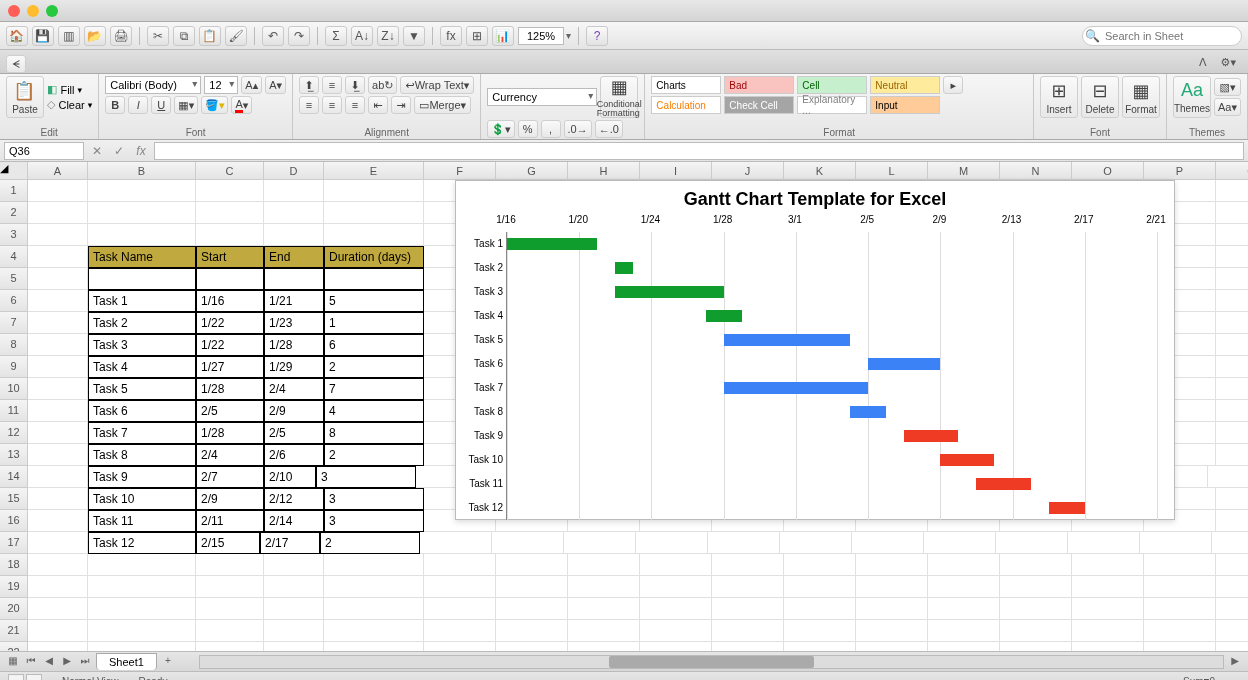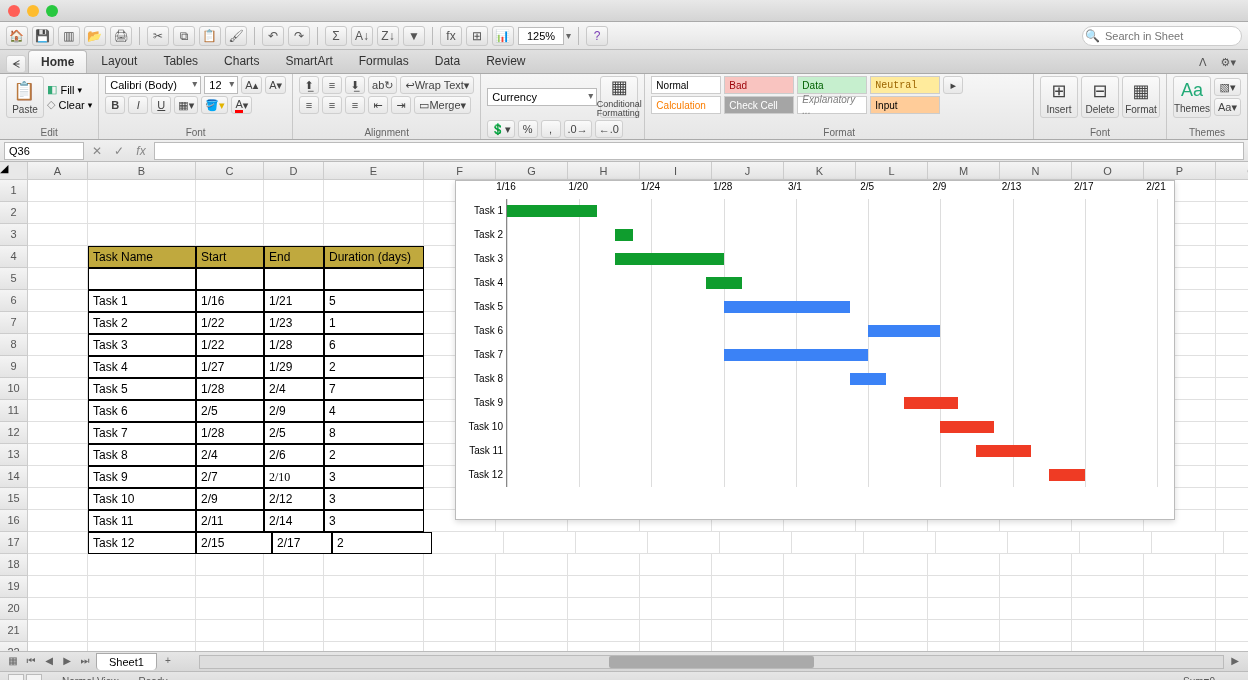--- a/index.html
+++ b/index.html
@@ -37,23 +37,23 @@
 .group .row { display: flex; gap: 3px; align-items: center; }
 .group .label { text-align: center; font-size: 10px; color: #666; padding-top: 1px; }
 .rbtn { min-width: 20px; height: 18px; padding: 0 3px; background: linear-gradient(#fafafa,#e8e8e8); border: 1px solid #cfcfcf; border-radius: 3px; display: flex; align-items: center; justify-content: center; font-size: 11px; color: #444; }
 .rbtn.big { width: 38px; height: 42px; flex-direction: column; font-size: 10px; gap: 2px; }
 .rbtn.big .ico { font-size: 18px; }
 .sel { height: 18px; border: 1px solid #bbb; background: #fff; font-size: 11px; padding: 0 16px 0 4px; appearance: none; position: relative; }
 .selwrap { position: relative; display: inline-block; }
 .selwrap::after { content: "▾"; position: absolute; right: 4px; top: 2px; font-size: 10px; color: #666; pointer-events: none; }
 .style-cell { width: 70px; height: 18px; border: 1px solid #ccc; font-size: 10px; display: flex; align-items: center; padding: 0 4px; }
 .style-normal { background: #fff; } .style-bad { background: #f9c4c0; color: #9c0006; }
-.style-good { background: #c6efce; color: #006100; } .style-neutral { background: #ffeb9c; color: #9c6500; font-family: Liberation Mono, monospace; }
+.style-good { background: #c6efce; color: #006100; } .style-neutral { background: #ffeb9c; color: #9c6500; }
 .style-calc { background: #fff; color: #fa7d00; } .style-check { background: #a5a5a5; color: #fff; }
-.style-expl { background: #fff; font-style: italic; color: #7f7f7f; } .style-input { background: #ffcc99; }
+.style-expl { background: #fff; color: #7f7f7f; } .style-input { background: #ffcc99; }
 
 
 .fbar { height: 22px; background: linear-gradient(#f0f0f0,#e4e4e4); border-bottom: 1px solid #bbb; display: flex; align-items: center; padding: 0 4px; gap: 4px; }
 .namebox { width: 80px; height: 18px; border: 1px solid #bbb; background: #fff; font-size: 11px; padding: 0 4px; }
 .fbar .fb { width: 18px; height: 18px; display: flex; align-items: center; justify-content: center; color: #888; font-size: 12px; }
 .formula { flex: 1; height: 18px; border: 1px solid #bbb; background: #fff; }
 
 
 .sheet-wrap { position: relative; background: #fff; height: 490px; overflow: hidden; border-bottom: 1px solid #bbb; }
 .corner { position: absolute; left: 0; top: 0; width: 28px; height: 18px; background: #e8e8e8; border-right: 1px solid #ccc; border-bottom: 1px solid #ccc; }
@@ -130,30 +130,20 @@
   <div class="sep"></div>
   <div class="btn" style="color:#7b3fb5">?</div>
   <div class="search">
     <span class="mag">🔍</span>
     <input placeholder="Search in Sheet" style="">
   </div>
 </div>
 
 <div class="ribbon-tabs">
   <div class="rbtn" style="width:18px;height:18px">ᗕ</div>
-  <div id="rtabs" style="display: flex; gap: 2px;">
-      <div class="tab active">Home</div>
-      <div class="tab">Layout</div>
-      <div class="tab">Tables</div>
-      <div class="tab">Charts</div>
-      <div class="tab">SmartArt</div>
-      <div class="tab">Formulas</div>
-      <div class="tab">Data</div>
-      <div class="tab">Review</div>
-    </div>
   <div class="spacer"></div>
   <div class="gear">ᐱ</div>
   <div class="gear">⚙▾</div>
 </div>
 
 <div class="ribbon">
   <div class="group">
     <div class="rows">
       <div class="row">
         <div class="rbtn big">
@@ -240,23 +230,23 @@
         <div class="rbtn">.0→</div>
         <div class="rbtn">←.0</div>
       </div>
     </div>
     <div class="label">Number</div>
   </div>
 
   <div class="group" style="flex:1">
     <div class="rows">
       <div class="row" id="styles-r1">
-          <div class="style-cell style-normal">Normal</div>
+          <div class="style-cell style-normal">Charts</div>
           <div class="style-cell style-bad">Bad</div>
-          <div class="style-cell style-good">Data</div>
+          <div class="style-cell style-good">Cell</div>
           <div class="style-cell style-neutral">Neutral</div>
           <div class="rbtn">▸</div>
         </div>
       <div class="row" id="styles-r2">
           <div class="style-cell style-calc">Calculation</div>
           <div class="style-cell style-check">Check Cell</div>
           <div class="style-cell style-expl">Explanatory ...</div>
           <div class="style-cell style-input">Input</div>
         </div>
     </div>
@@ -598,21 +588,21 @@
         <div class="cell" style="width: 72px;"></div>
         <div class="cell" style="width: 72px;"></div>
         <div class="cell" style="width: 72px;"></div>
         <div class="cell" style="width: 72px;"></div>
         <div class="cell" style="width: 72px;"></div>
       </div>
       <div class="gridrow">
         <div class="cell" style="width: 60px;"></div>
         <div class="cell tcell" style="width: 108px;">Task 9</div>
         <div class="cell tcell" style="width: 68px;">2/7</div>
-        <div class="cell tcell" style="width: 60px; font-family: Liberation Serif, serif;">2/10</div>
+        <div class="cell tcell" style="width: 52px;">2/10</div>
         <div class="cell tcell" style="width: 100px;">3</div>
         <div class="cell" style="width: 72px;"></div>
         <div class="cell" style="width: 72px;"></div>
         <div class="cell" style="width: 72px;"></div>
         <div class="cell" style="width: 72px;"></div>
         <div class="cell" style="width: 72px;"></div>
         <div class="cell" style="width: 72px;"></div>
         <div class="cell" style="width: 72px;"></div>
         <div class="cell" style="width: 72px;"></div>
         <div class="cell" style="width: 72px;"></div>
@@ -654,21 +644,21 @@
         <div class="cell" style="width: 72px;"></div>
         <div class="cell" style="width: 72px;"></div>
         <div class="cell" style="width: 72px;"></div>
         <div class="cell" style="width: 72px;"></div>
         <div class="cell" style="width: 72px;"></div>
         <div class="cell" style="width: 72px;"></div>
       </div>
       <div class="gridrow">
         <div class="cell" style="width: 60px;"></div>
         <div class="cell tcell" style="width: 108px;">Task 12</div>
-        <div class="cell tcell" style="width: 76px;">2/15</div>
+        <div class="cell tcell" style="width: 64px;">2/15</div>
         <div class="cell tcell" style="width: 60px;">2/17</div>
         <div class="cell tcell" style="width: 100px;">2</div>
         <div class="cell" style="width: 72px;"></div>
         <div class="cell" style="width: 72px;"></div>
         <div class="cell" style="width: 72px;"></div>
         <div class="cell" style="width: 72px;"></div>
         <div class="cell" style="width: 72px;"></div>
         <div class="cell" style="width: 72px;"></div>
         <div class="cell" style="width: 72px;"></div>
         <div class="cell" style="width: 72px;"></div>
@@ -768,20 +758,21 @@
         <div class="cell" style="width: 72px;"></div>
         <div class="cell" style="width: 72px;"></div>
         <div class="cell" style="width: 72px;"></div>
         <div class="cell" style="width: 72px;"></div>
         <div class="cell" style="width: 72px;"></div>
         <div class="cell" style="width: 72px;"></div>
       </div>
     </div>
 
   <div class="chart" id="chart" style="left:455px; top:18px; width:720px; height:340px;">
+    <div class="ctitle">Gantt Chart Template for Excel</div>
     <div class="plot">
       <div class="xaxis" id="xaxis">
           <div class="xtick" style="left: 0px;">1/16</div>
           <div class="xtick" style="left: 72.2222px;">1/20</div>
           <div class="xtick" style="left: 144.444px;">1/24</div>
           <div class="xtick" style="left: 216.667px;">1/28</div>
           <div class="xtick" style="left: 288.889px;">3/1</div>
           <div class="xtick" style="left: 361.111px;">2/5</div>
           <div class="xtick" style="left: 433.333px;">2/9</div>
           <div class="xtick" style="left: 505.556px;">2/13</div>

